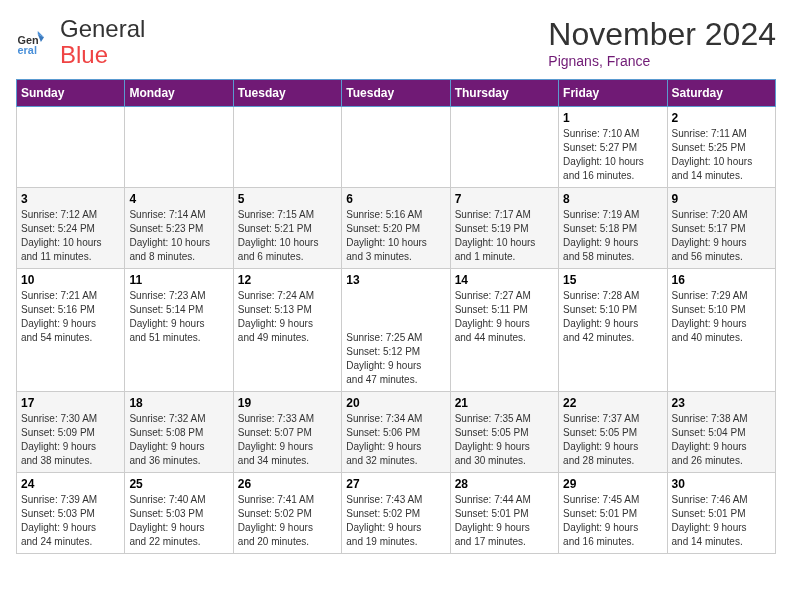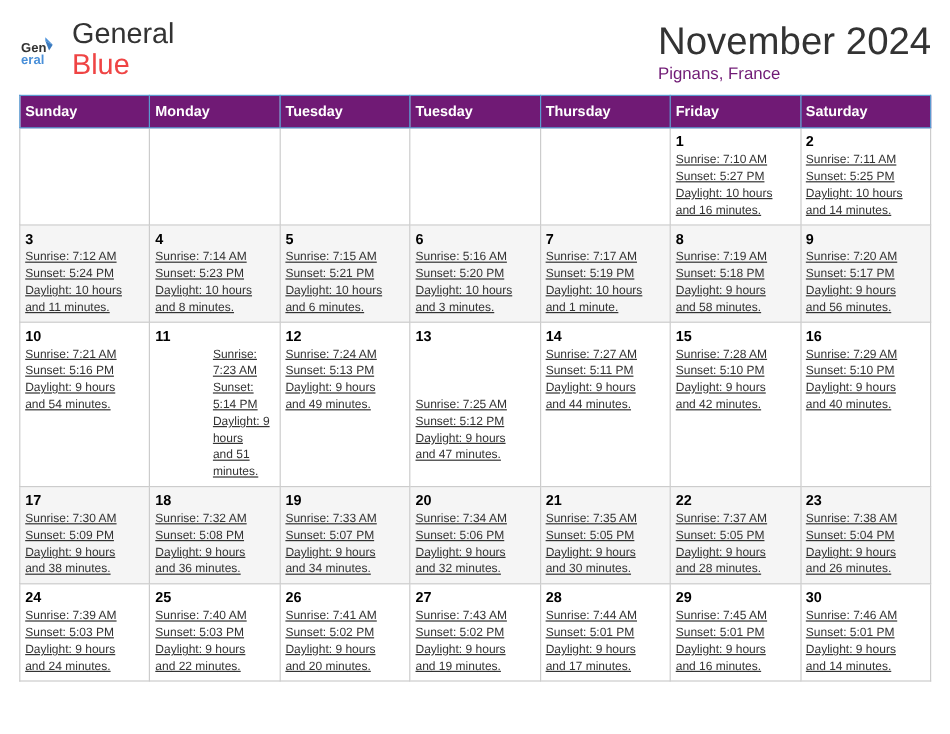--- a/index.html
+++ b/index.html
@@ -72,21 +72,20 @@
     .day-num {
       font-weight: bold;
       font-size: 12px;
       display: block;
       margin-bottom: 2px;
     }
     .day-info {
       font-size: 10px;
       color: #333;
       line-height: 1.4;
-      text-decoration: underline;
     }
     td.empty {
       background: #fff;
     }
   </style>
 </head>
 <body>
 
 <div class="header">
   <div class="logo">
@@ -195,21 +194,21 @@
       <tr>
         <td>
           <span class="day-num">10</span>
           <div class="day-info" style="white-space: pre-line;">Sunrise: 7:21 AM
 Sunset: 5:16 PM
 Daylight: 9 hours
 and 54 minutes.</div>
         </td>
         <td>
           <span class="day-num">11</span>
-          <div class="day-info" style="white-space: pre-line; margin-left: 48px;">Sunrise: 7:23 AM
+          <div class="day-info" style="white-space: pre-line;">Sunrise: 7:23 AM
 Sunset: 5:14 PM
 Daylight: 9 hours
 and 51 minutes.</div>
         </td>
         <td>
           <span class="day-num">12</span>
           <div class="day-info" style="white-space: pre-line;">Sunrise: 7:24 AM
 Sunset: 5:13 PM
 Daylight: 9 hours
 and 49 minutes.</div>

